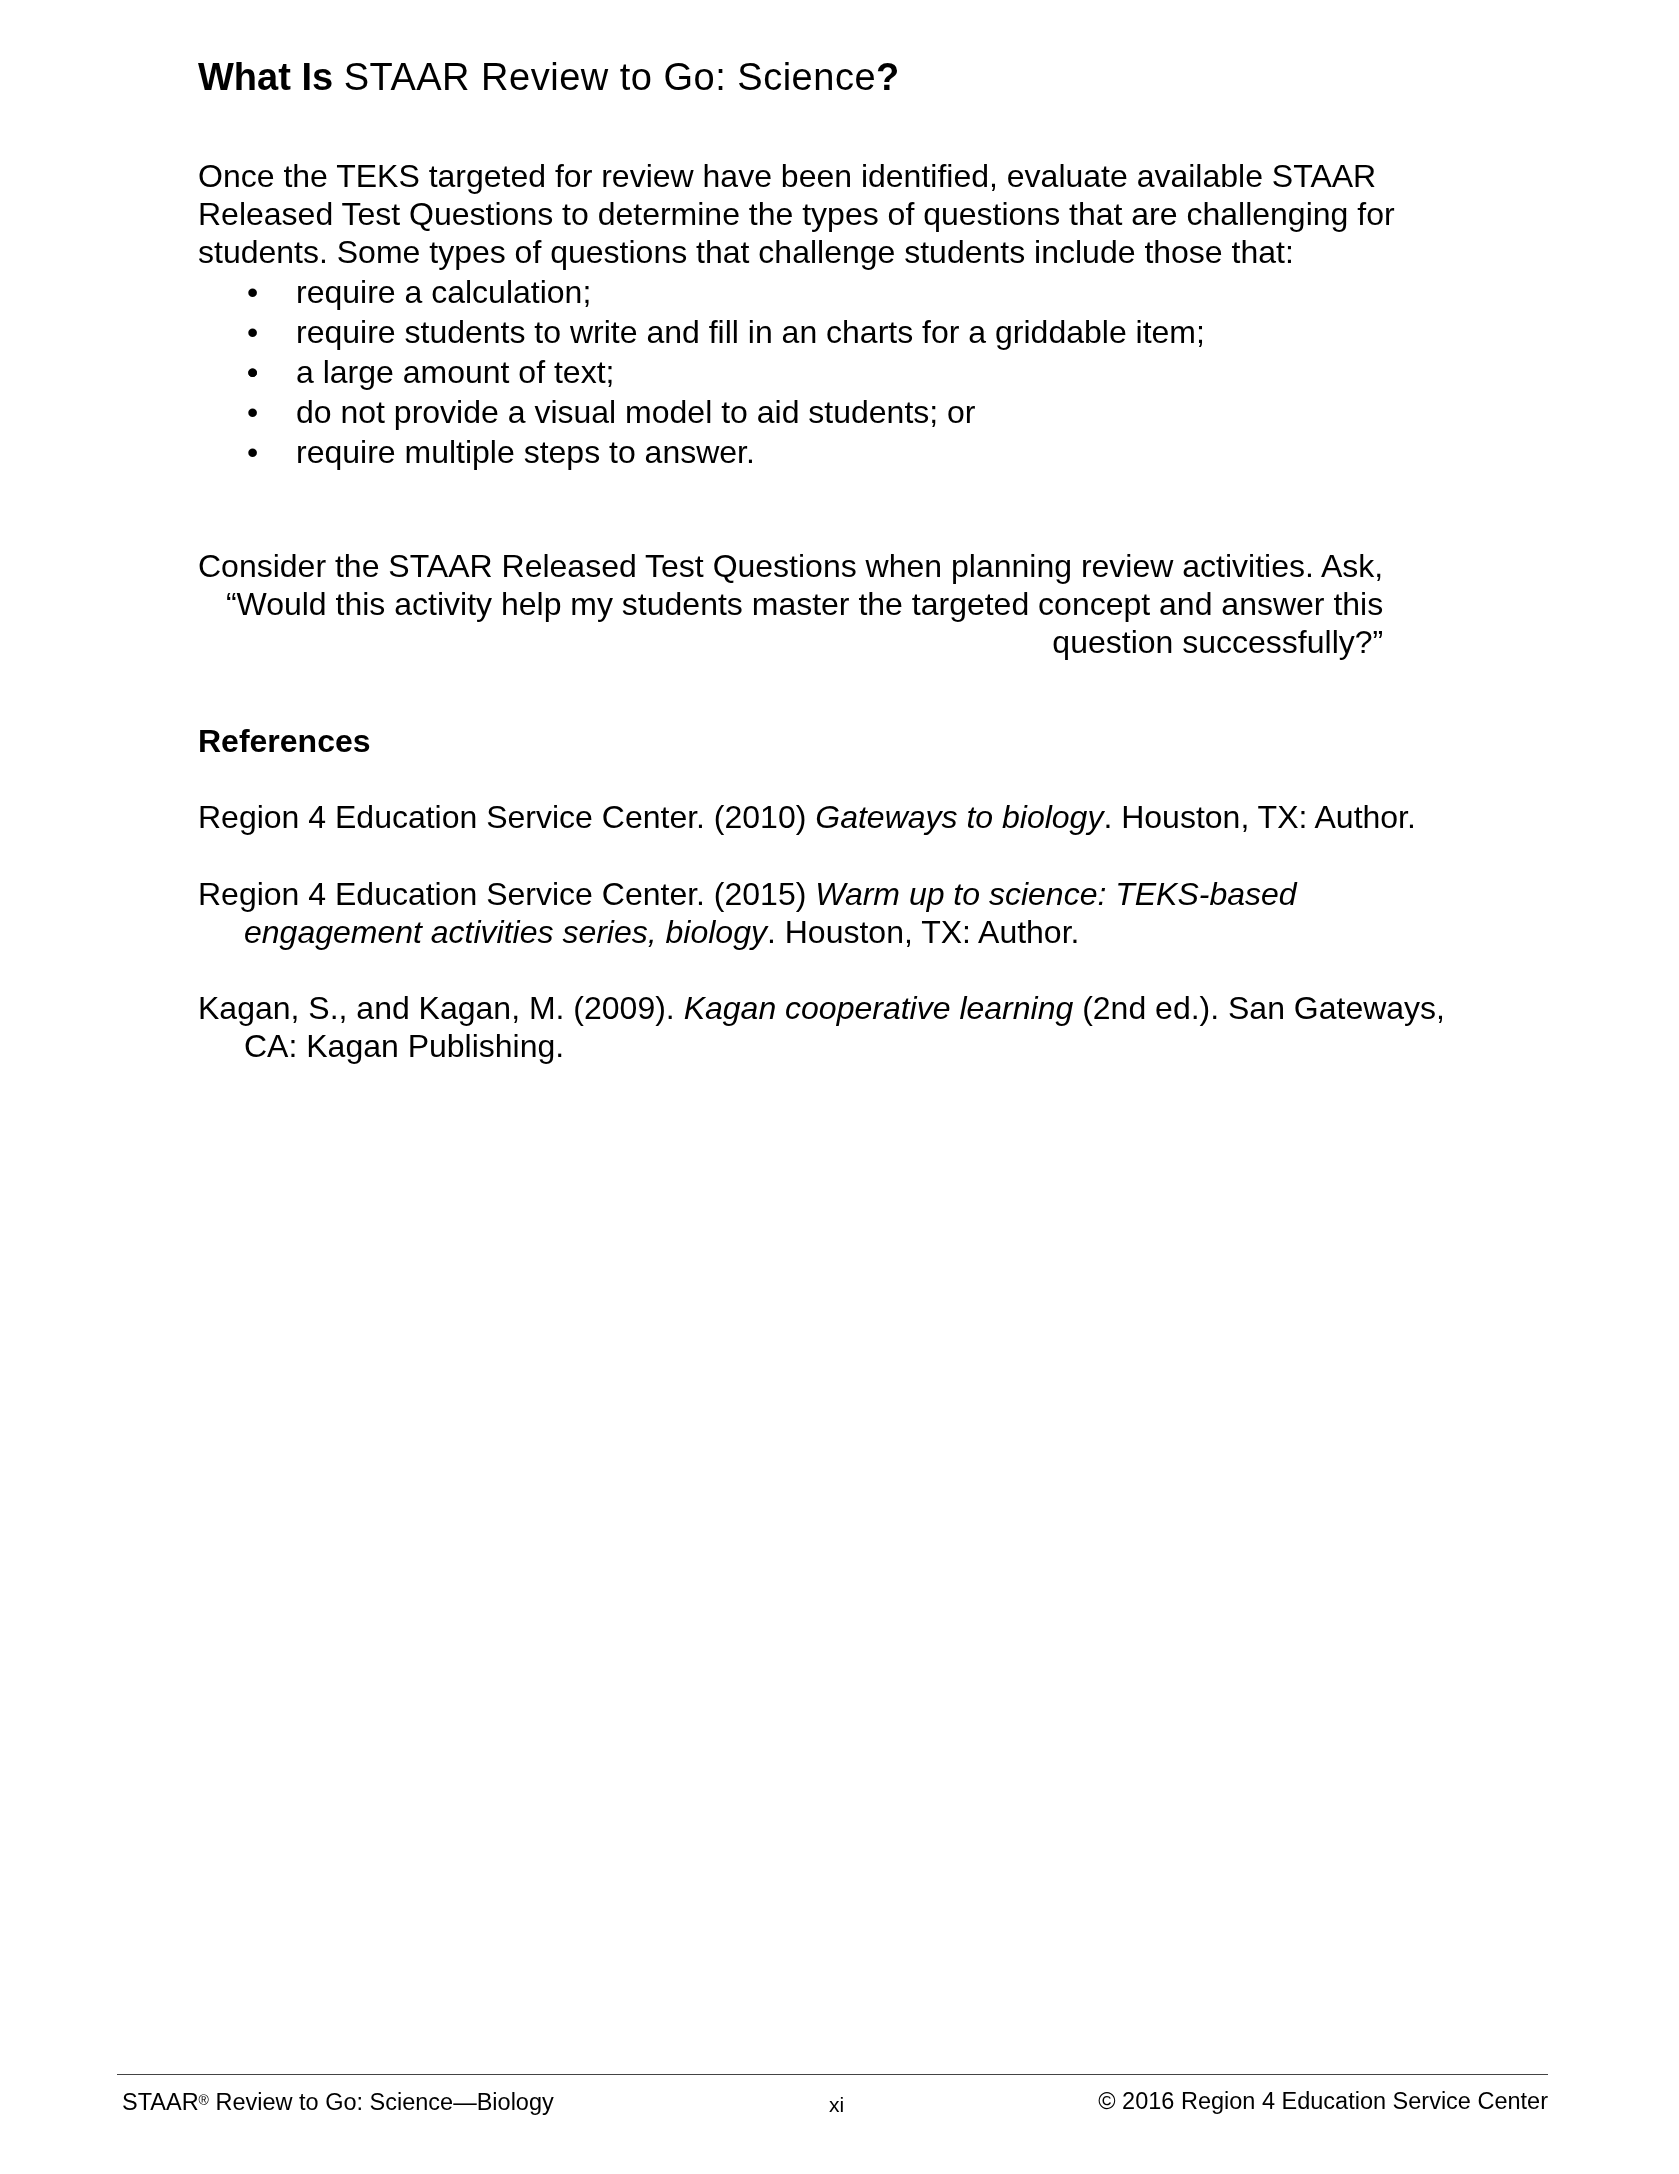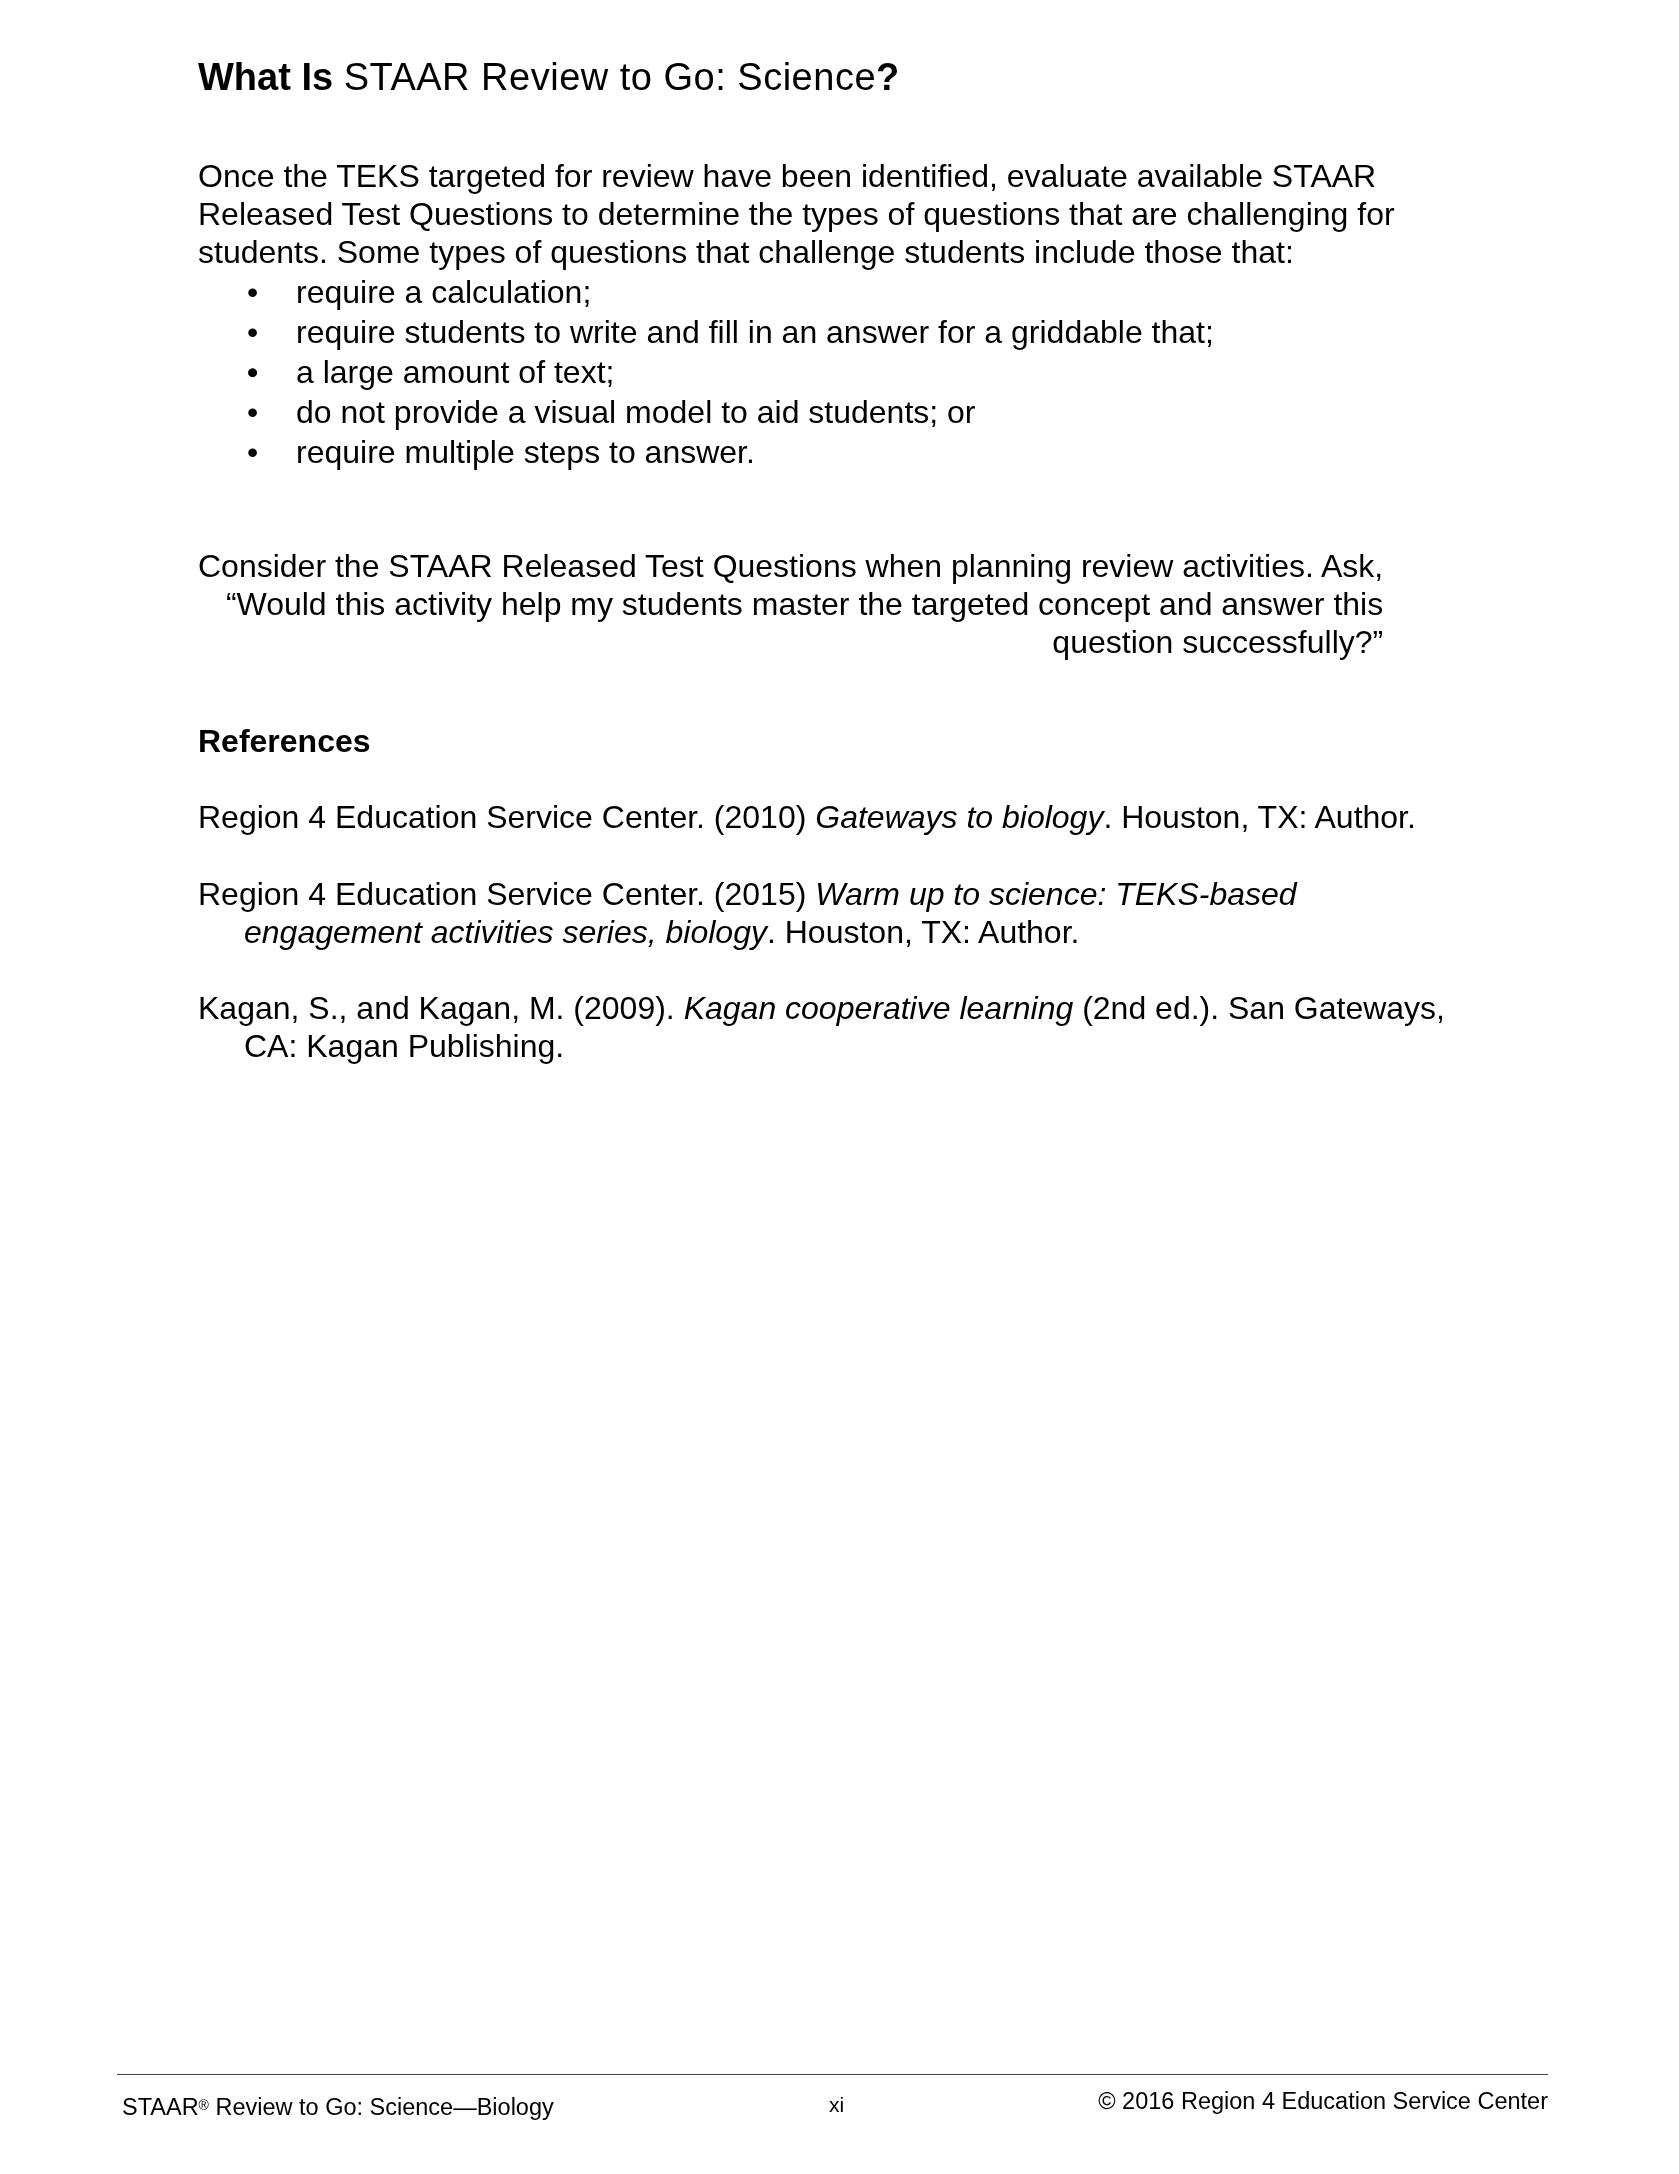--- a/index.html
+++ b/index.html
@@ -97,21 +97,21 @@
       top: 2074px;
       width: 1431px;
       height: 0;
       border-top: 1.9px solid #444444;
     }
     .footer-left {
       position: absolute;
       left: 122px;
       top: 2087px;
       font-size: 23.5px;
-      line-height: 40px;
+      line-height: 31px;
       white-space: nowrap;
     }
     .footer-left sup {
       font-size: 14px;
       vertical-align: top;
       position: relative;
       top: -1.9px;
     }
     .footer-center {
       position: absolute;
@@ -137,21 +137,21 @@
   <h1 class="title"><span class="b">What Is</span> <span class="n">STAAR Review to Go: Science</span><span class="b">?</span></h1>
 
   <p class="para intro">
     <span>Once the TEKS targeted for review have been identified, evaluate available STAAR</span><br>
     <span>Released Test Questions to determine the types of questions that are challenging for</span><br>
     <span>students. Some types of questions that challenge students include those that:</span>
   </p>
 
   <ul class="bullets">
     <li><span class="dot">•</span><span>require a calculation;</span></li>
-    <li><span class="dot">•</span><span>require students to write and fill in an answer for a griddable that;</span></li>
+    <li><span class="dot">•</span><span>require students to write and fill in an charts for a griddable item;</span></li>
     <li><span class="dot">•</span></li>
     <li><span class="dot">•</span><span>a large amount of text;</span></li>
     <li><span class="dot">•</span><span>do not provide a visual model to aid students; or</span></li>
     <li><span class="dot">•</span><span>require multiple steps to answer.</span></li>
   </ul>
 
   <p class="para consider">
     <span>Consider the STAAR Released Test Questions when planning review activities. Ask,</span><br>
     <span>“Would this activity help my students master the targeted concept and answer this</span><br>
     <span>question successfully?”</span>

